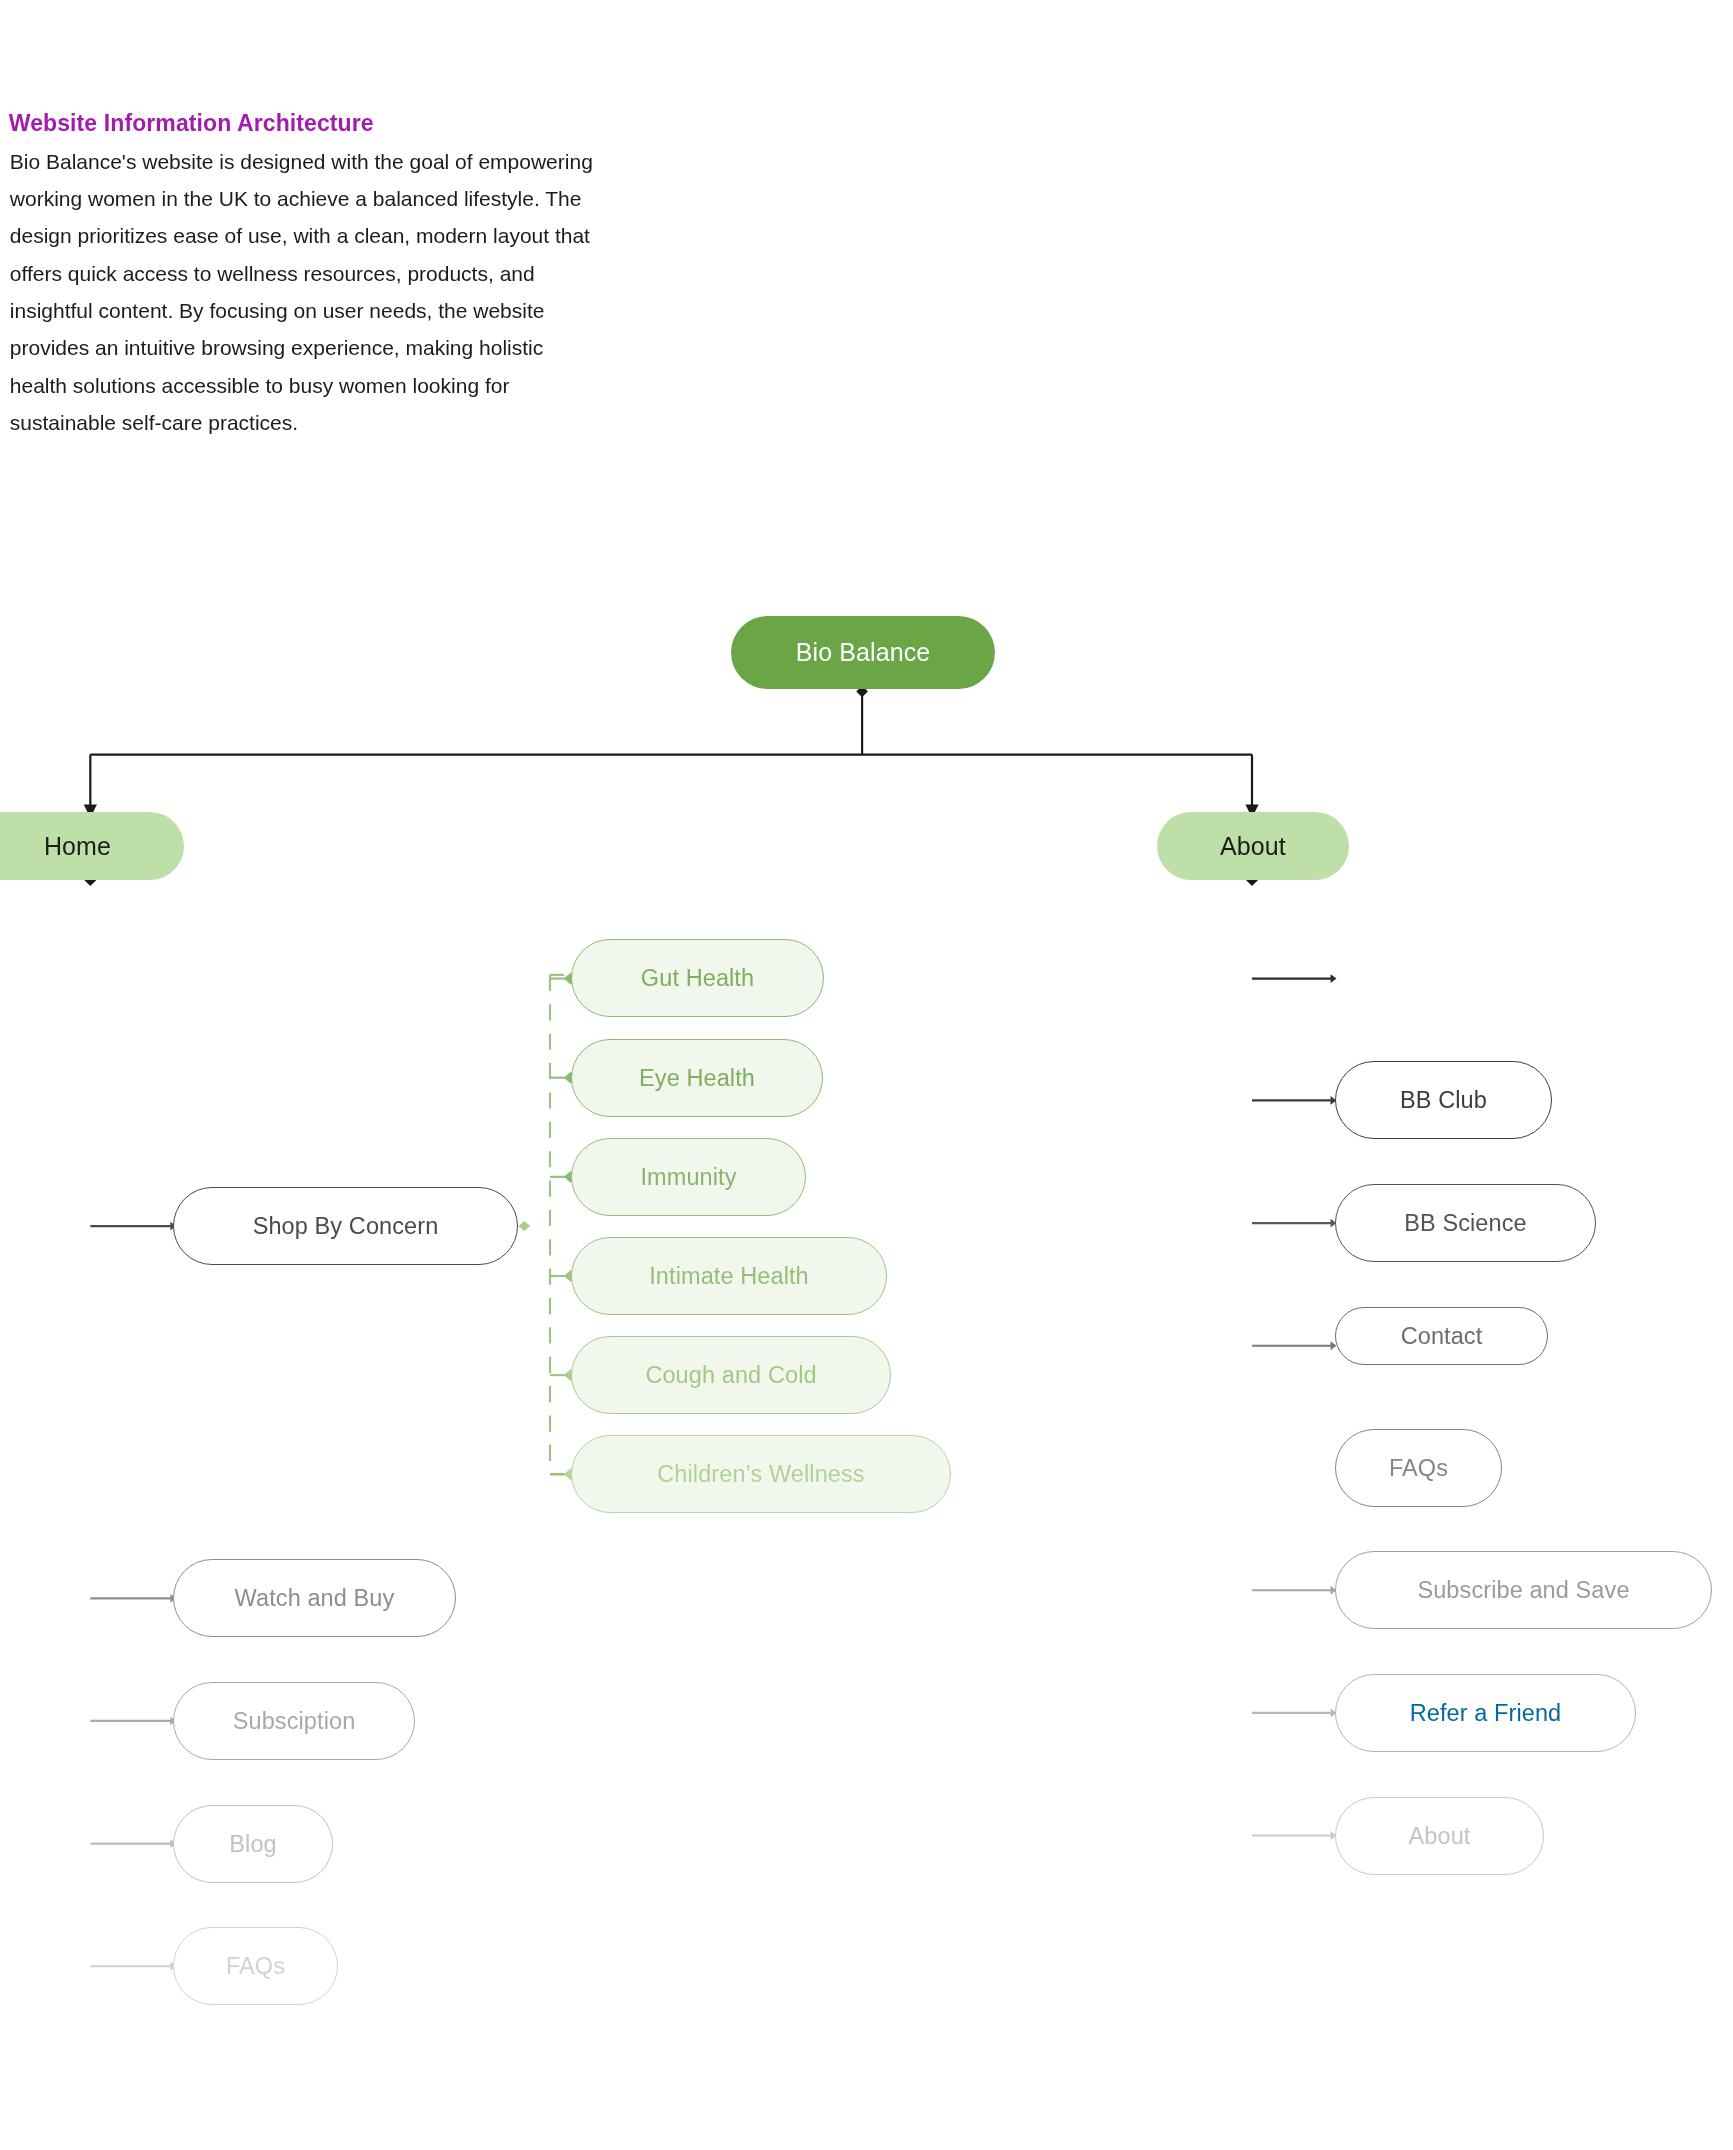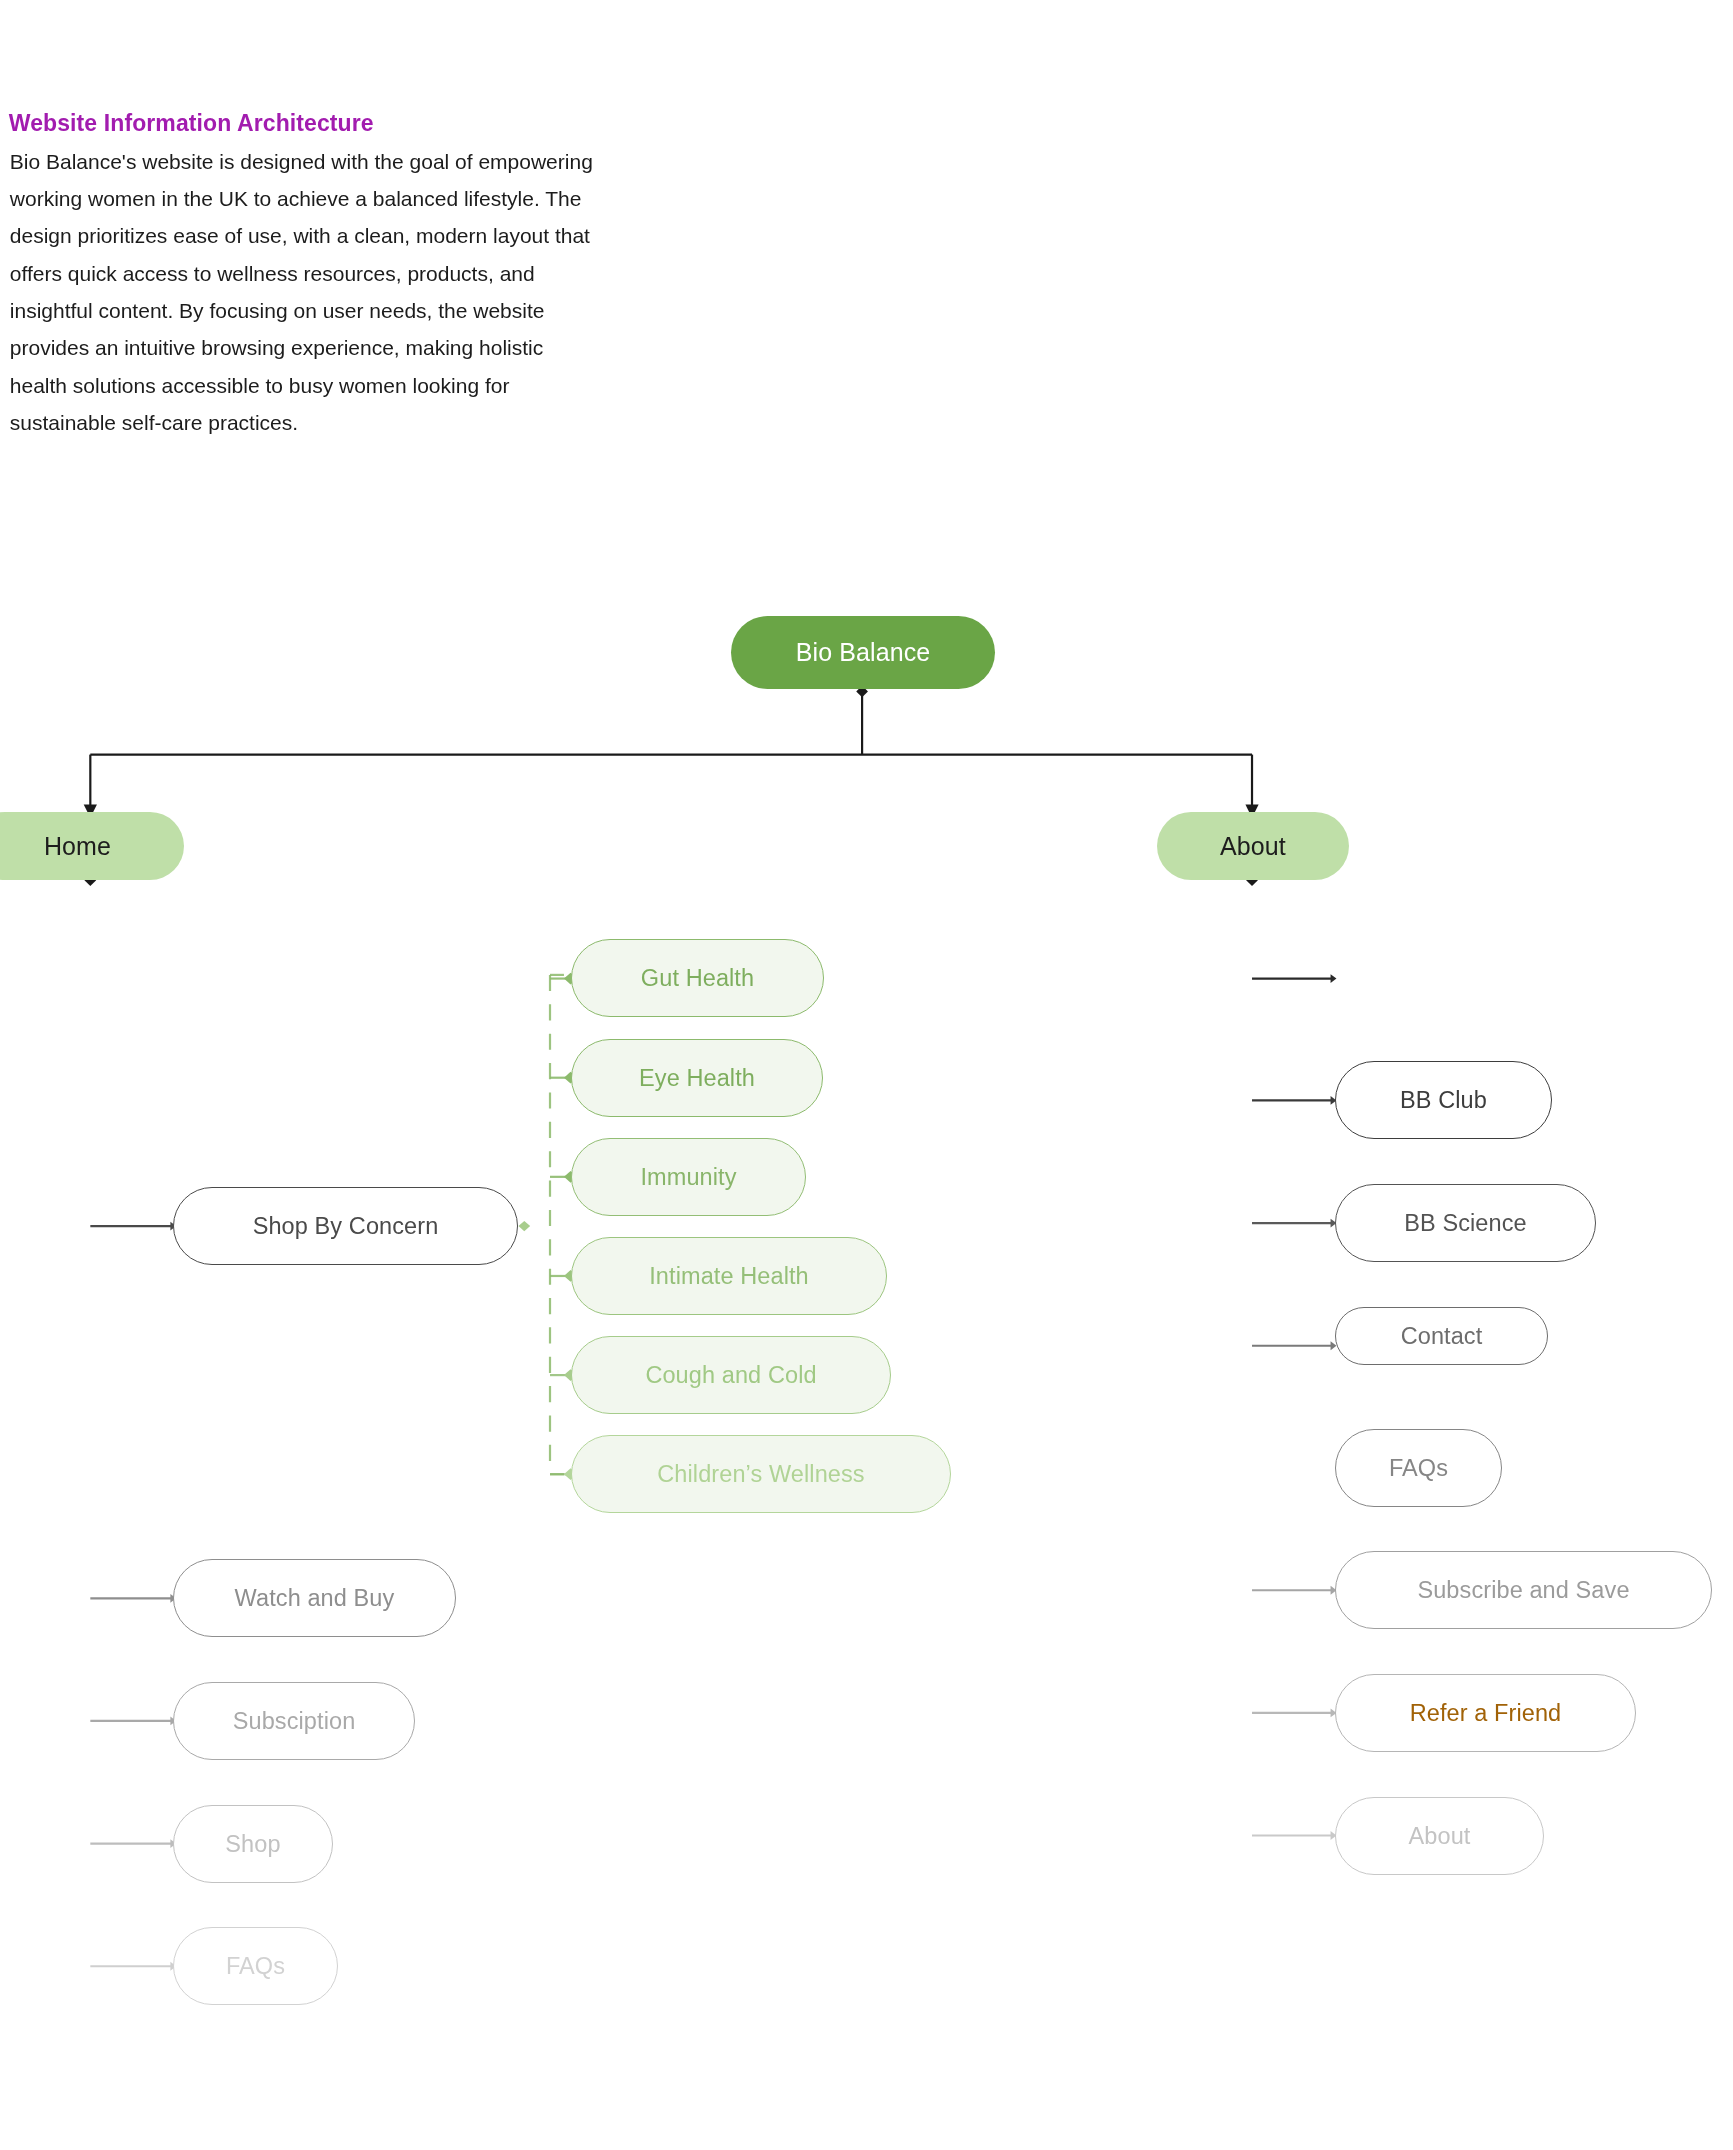--- a/index.html
+++ b/index.html
@@ -225,21 +225,21 @@
 
   <div class="node plain" style="left:173px; top:1559px; width:283px; height:78px; border-color:#8e8e8e; color:#8e8e8e;">
     <span>Watch and Buy</span>
   </div>
 
   <div class="node plain" style="left:173px; top:1682px; width:242px; height:78px; border-color:#a9a9a9; color:#a9a9a9;">
     <span>Subsciption</span>
   </div>
 
   <div class="node plain" style="left:173px; top:1805px; width:160px; height:78px; border-color:#c2c2c2; color:#c2c2c2;">
-    <span>Shop</span>
+    <span>Blog</span>
   </div>
 
   <div class="node plain" style="left:173px; top:1927px; width:165px; height:78px; border-color:#d2d2d2; color:#d2d2d2;">
     <span>FAQs</span>
   </div>
 
   <div class="node green" style="left:571px; top:939px; width:253px; height:78px; border-color:#8cba6c; color:#7eae5e;">
     <span>Gut Health</span>
   </div>
 
@@ -277,21 +277,21 @@
   </div>
 
   <div class="node plain" style="left:1335px; top:1429px; width:167px; height:78px; border-color:#868686; color:#868686;">
     <span>FAQs</span>
   </div>
 
   <div class="node plain" style="left:1335px; top:1551px; width:377px; height:78px; border-color:#a0a0a0; color:#9b9b9b;">
     <span>Subscribe and Save</span>
   </div>
 
-  <div class="node plain" style="left:1335px; top:1674px; width:301px; height:78px; border-color:#b5b5b5; color:#a16207;">
+  <div class="node plain" style="left:1335px; top:1674px; width:301px; height:78px; border-color:#b5b5b5; color:#0369a1;">
     <span>Refer a Friend</span>
   </div>
 
   <div class="node plain" style="left:1335px; top:1797px; width:209px; height:78px; border-color:#c8c8c8; color:#c3c3c3;">
     <span>About</span>
   </div>
 
 </div>
 
 

